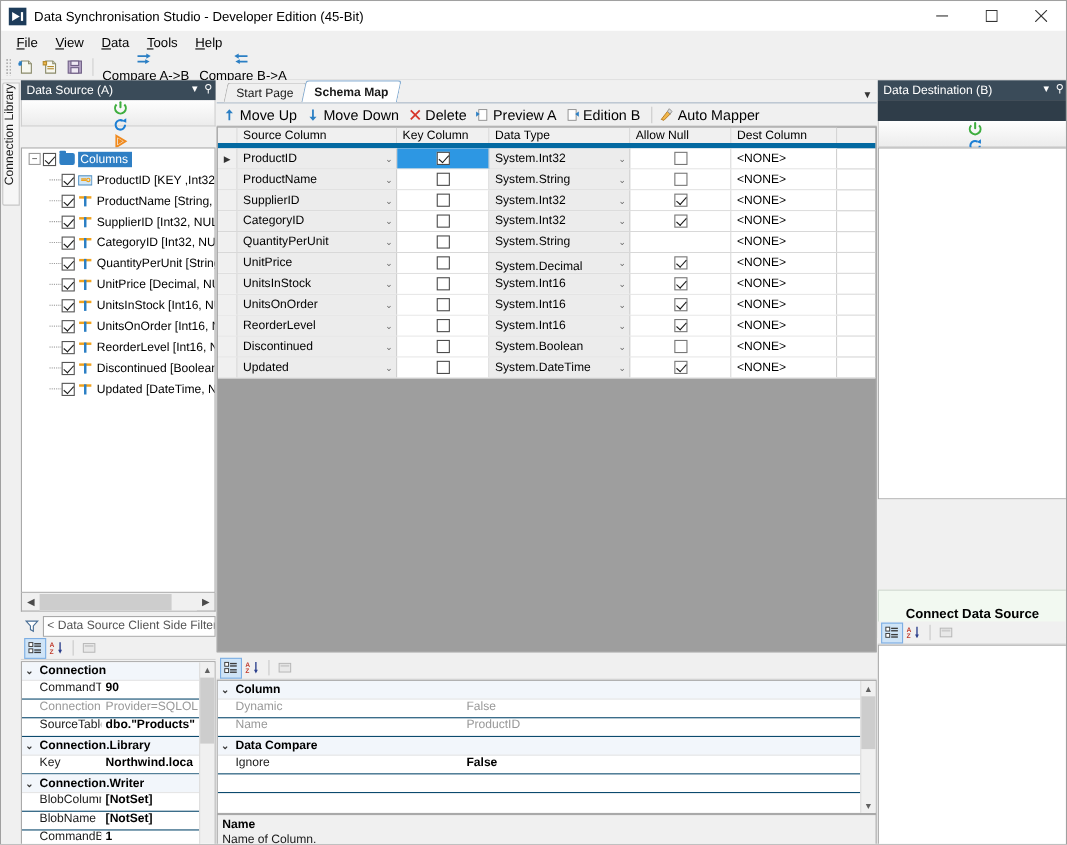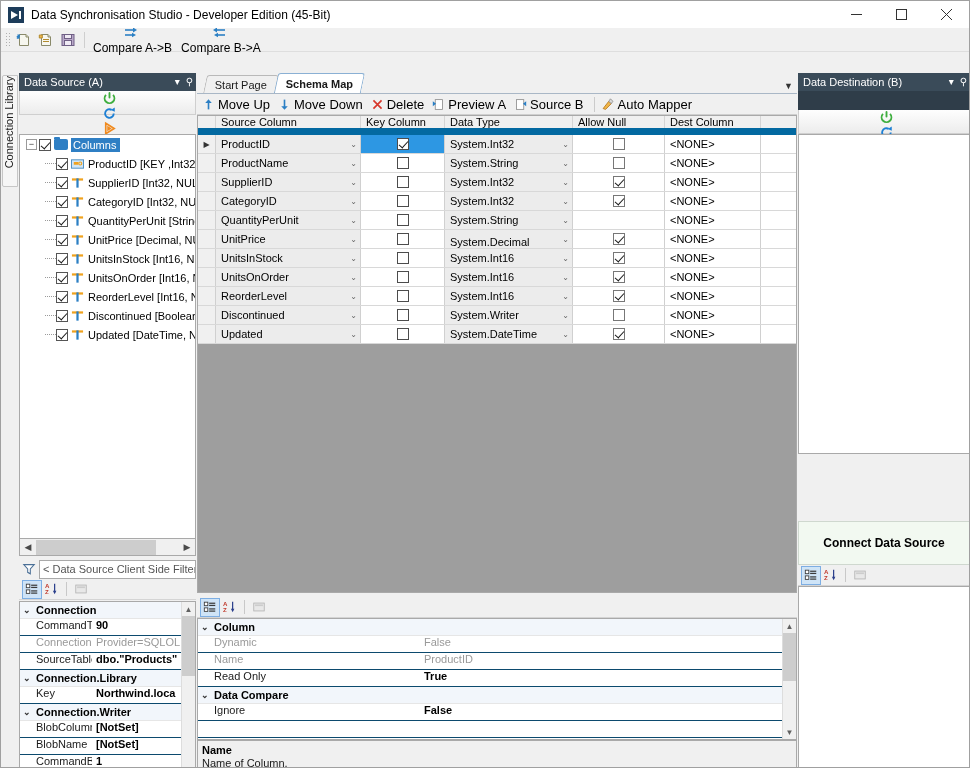--- a/index.html
+++ b/index.html
@@ -416,21 +416,21 @@
     left: 0; top: 42px;
     width: 600px; height: 478px;
     background: #9e9e9e;
     border: 1px solid #a9a9a9;
     overflow: hidden;
   }
   .grid-header {
     display: flex;
     height: 19px;
     background: #f0f0f0;
-    border-bottom: 7px solid #0369a1;
+    border-bottom: 5px solid #0369a1;
   }
   .gh-cell {
     border-right: 1px solid #d5d5d5;
     font-size: 11px;
     display: flex; align-items: center;
     padding-left: 5px;
     background: #f0f0f0;
     color: #000;
     flex: 0 0 auto;
   }
@@ -546,20 +546,27 @@
           </svg>
       </div>
       <div class="win-btn">
         <svg width="11" height="11" viewBox="0 0 11 11">
             <path d="M0,0 L11,11 M11,0 L0,11" stroke="#333" stroke-width="1"></path>
           </svg>
       </div>
     </div>
   </div>
 
+  <div class="menubar">
+    <div class="menu-item"><u>F</u>ile</div>
+    <div class="menu-item"><u>V</u>iew</div>
+    <div class="menu-item"><u>D</u>ata</div>
+    <div class="menu-item"><u>T</u>ools</div>
+    <div class="menu-item"><u>H</u>elp</div>
+  </div>
 
   <div class="maintoolbar">
     <div class="grip"></div>
     <div class="tb-icon">
       <svg width="16" height="16" viewBox="0 0 16 16">
         <path d="M3.5 2.5 H10 L12.5 5 V13.5 H3.5 Z" fill="#f7f7ef" stroke="#8a8a6a"></path>
         <path d="M10 2.5 V5 H12.5" fill="#e0e0cd" stroke="#8a8a6a"></path>
         <path d="M1 4 l2.5 2.5 M1 6.5 l2.5 -2.5" stroke="#2b7fc4" stroke-width="1.6"></path>
         <polygon points="1.2,2.6 4.4,2.6 2.8,5.4" fill="#2b7fc4"></polygon>
       </svg>
@@ -687,20 +694,32 @@
           <div class="tree-row" style="padding-left: 6px;">
             <span class="tree-indent"></span>
             <span class="dashline"></span>
             <span class="cbx checked"></span>
             <span class="col-ico">
               <svg width="13" height="12" viewBox="0 0 14 12">
                 <rect x="1" y="1" width="12" height="2.4" fill="#f0a21e"></rect>
                 <rect x="5.8" y="1" width="2.4" height="10" fill="#2b7fc4"></rect>
               </svg>
             </span>
+            <span class="tree-label">ProductName [String, </span>
+          </div>
+          <div class="tree-row" style="padding-left: 6px;">
+            <span class="tree-indent"></span>
+            <span class="dashline"></span>
+            <span class="cbx checked"></span>
+            <span class="col-ico">
+              <svg width="13" height="12" viewBox="0 0 14 12">
+                <rect x="1" y="1" width="12" height="2.4" fill="#f0a21e"></rect>
+                <rect x="5.8" y="1" width="2.4" height="10" fill="#2b7fc4"></rect>
+              </svg>
+            </span>
             <span class="tree-label">SupplierID [Int32, NULL</span>
           </div>
           <div class="tree-row" style="padding-left: 6px;">
             <span class="tree-indent"></span>
             <span class="dashline"></span>
             <span class="cbx checked"></span>
             <span class="col-ico">
               <svg width="13" height="12" viewBox="0 0 14 12">
                 <rect x="1" y="1" width="12" height="2.4" fill="#f0a21e"></rect>
                 <rect x="5.8" y="1" width="2.4" height="10" fill="#2b7fc4"></rect>
@@ -928,21 +947,21 @@
               <rect x="4" y="2" width="9" height="12" fill="#fff" stroke="#8a8a8a"></rect>
               <polygon points="1,4 5,7 1,10" fill="#2b7fc4"></polygon>
             </svg>
           <span>Preview A</span>
         </div>
         <div class="sm-btn">
           <svg width="13" height="13" viewBox="0 0 16 16">
               <rect x="3" y="2" width="9" height="12" fill="#fff" stroke="#8a8a8a"></rect>
               <polygon points="15,4 11,7 15,10" fill="#2b7fc4"></polygon>
             </svg>
-          <span>Source B</span>
+          <span>Edition B</span>
         </div>
         <div class="sm-sep"></div>
         <div class="sm-btn">
           <svg width="14" height="13" viewBox="0 0 16 16">
               <path d="M2 13 L9 4 L12 7 L5 14 Z" fill="#f0b64a" stroke="#b3741a"></path>
               <path d="M9 4 L11 1 L14 4 L12 7 Z" fill="#d9d9d9" stroke="#8a8a8a"></path>
             </svg>
           <span>Auto Mapper</span>
         </div>
       </div>
@@ -1140,21 +1159,21 @@
             <div class="grid-row">
               <div class="g-rowhdr"></div>
               <div class="g-combo" style="width: 145px;">
                 <span>Discontinued</span>
                 <span class="caret">⌄</span>
               </div>
               <div class="g-check" style="width: 84px;">
                 <span class="gcb"></span>
               </div>
               <div class="g-combo" style="width: 128px;">
-                <span>System.Writer</span>
+                <span>System.Boolean</span>
                 <span class="caret">⌄</span>
               </div>
               <div class="g-check" style="width: 92px;">
                 <span class="gcb ro"></span>
               </div>
               <div class="g-plain" style="width: 96px;">
                 <span>&lt;NONE&gt;</span>
               </div>
             </div>
             <div class="grid-row">
@@ -1216,24 +1235,20 @@
                 <span>Column</span>
               </div>
               <div class="pg-row dim">
                 <div class="pg-name" style="width: 222px;">Dynamic</div>
                 <div class="pg-val">False</div>
               </div>
               <div class="pg-row dim">
                 <div class="pg-name" style="width: 222px;">Name</div>
                 <div class="pg-val">ProductID</div>
               </div>
-              <div class="pg-row">
-                <div class="pg-name" style="width: 222px;">Read Only</div>
-                <div class="pg-val">True</div>
-              </div>
               <div class="pg-cat">
                 <span class="pg-chev">⌄</span>
                 <span>Data Compare</span>
               </div>
               <div class="pg-row">
                 <div class="pg-name" style="width: 222px;">Ignore</div>
                 <div class="pg-val">False</div>
               </div>
               <div class="pg-row"></div>
             </div>
@@ -1277,21 +1292,21 @@
           <svg width="15" height="15" viewBox="0 0 16 16">
               <polygon points="4,2.5 13,8 4,13.5" fill="none" stroke="#f08a1e" stroke-width="1.8"></polygon>
               <polygon points="5.6,5 10.4,8 5.6,11" fill="#f08a1e"></polygon>
             </svg>
         </div>
       </div>
 
       <div class="blank-box" style="position:absolute;left:0;top:61px;width:172px;height:320px;"></div>
       <div class="blank-box" style="position:absolute;left:0;top:381px;width:172px;height:67px;background:#f0f0f0;border:none;"></div>
 
-      <div class="connect-banner" style="position:absolute;left:0;top:448px;width:172px;">
+      <div class="connect-banner" style="position:absolute;left:0;top:463px;width:172px;">
         <span>Connect Data Source</span>
       </div>
 
       <div class="props-toolbar" style="position:absolute;left:0;top:492px;width:172px;">
         <div class="ptb-btn active">
           <svg width="14" height="14" viewBox="0 0 16 16">
               <rect x="1.5" y="2.5" width="4" height="4" fill="#fff" stroke="#3b3b3b"></rect>
               <rect x="1.5" y="9" width="4" height="4" fill="#fff" stroke="#3b3b3b"></rect>
               <rect x="7" y="3" width="7" height="1.4" fill="#3b3b3b"></rect>
               <rect x="7" y="5.5" width="7" height="1.4" fill="#3b3b3b"></rect>

